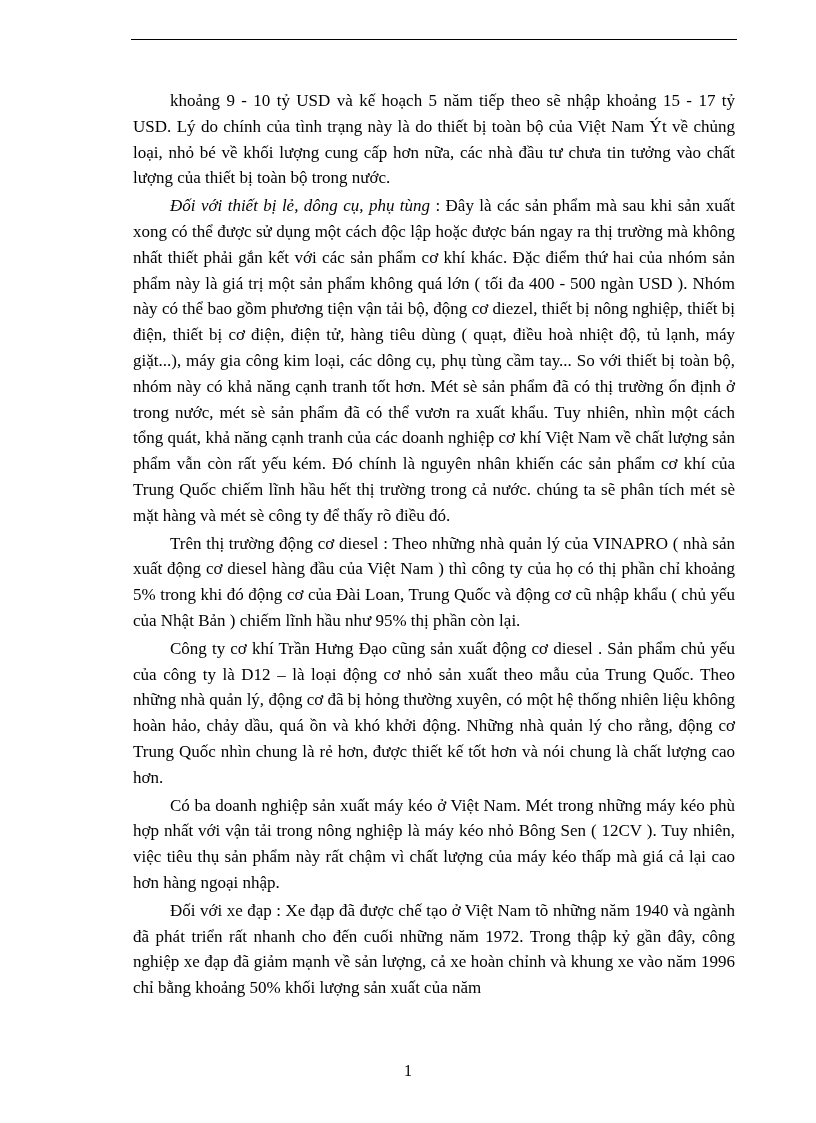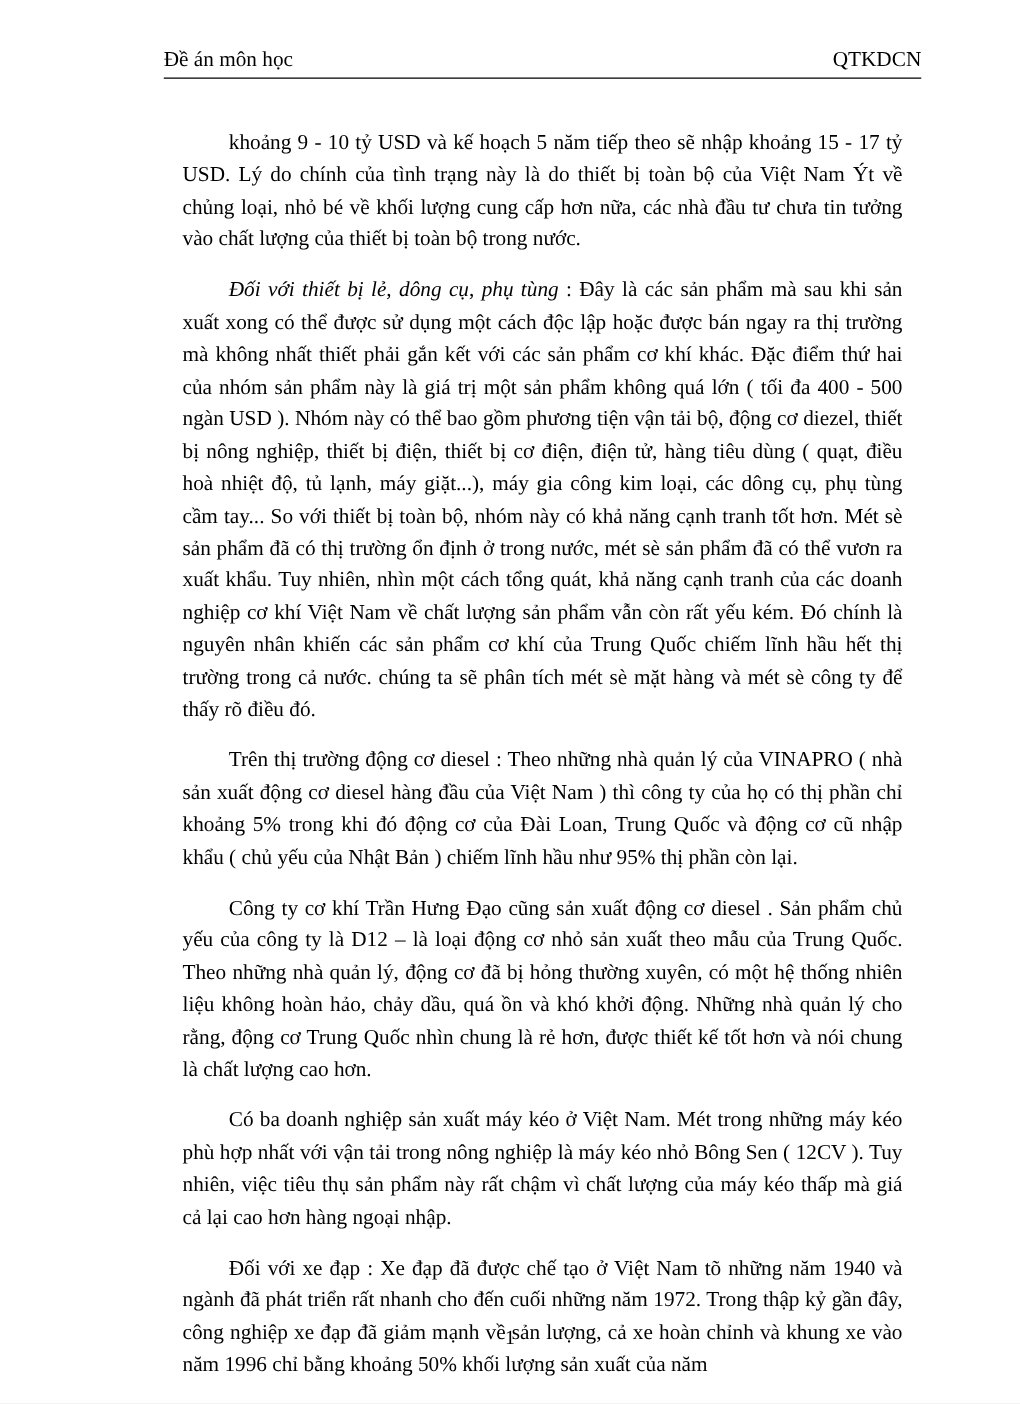--- a/index.html
+++ b/index.html
@@ -34,21 +34,21 @@
   .content {
     position: absolute;
     left: 131px;
     top: 86px;
     width: 606px;
     font-size: 17px;
     line-height: 25.8px;
     text-align: justify;
   }
   .content p {
-    margin: 15px;
+    margin: 2px;
     text-indent: 37px;
   }
   .lead-italic {
     font-style: italic;
     font-family: Liberation Serif, serif;
   }
   .footer {
     position: absolute;
     left: 0;
     top: 1062px;
@@ -56,24 +56,20 @@
     text-align: center;
     font-size: 16px;
   }
 </style>
 </head>
 <body>
 
 <div class="page">
 
   <div class="header">
-    <div class="header-line1">
-      <span>Đề án môn học</span>
-      <span>QTKDCN</span>
-    </div>
   </div>
 
   <div class="content">
     <p>
       <span>khoảng 9 - 10 tỷ USD và kế hoạch 5 năm tiếp theo sẽ nhập khoảng 15 - 17 tỷ USD. Lý do chính của tình trạng này là do thiết bị toàn bộ của Việt Nam Ýt về chủng loại, nhỏ bé về khối lượng cung cấp hơn nữa, các nhà đầu tư chưa tin tưởng vào chất lượng của thiết bị toàn bộ trong nước.</span>
     </p>
     <p>
       <span class="lead-italic">Đối với thiết bị lẻ, dông cụ, phụ tùng</span><span> : Đây là các sản phẩm mà sau khi sản xuất xong có thể được sử dụng một cách độc lập hoặc được bán ngay ra thị trường mà không nhất thiết phải gắn kết với các sản phẩm cơ khí khác. Đặc điểm thứ hai của nhóm sản phẩm này là giá trị một sản phẩm không quá lớn ( tối đa 400 - 500 ngàn USD ). Nhóm này có thể bao gồm phương tiện vận tải bộ, động cơ diezel, thiết bị nông nghiệp, thiết bị điện, thiết bị cơ điện, điện tử, hàng tiêu dùng ( quạt, điều hoà nhiệt độ, tủ lạnh, máy giặt...), máy gia công kim loại, các dông cụ, phụ tùng cầm tay... So với thiết bị toàn bộ, nhóm này có khả năng cạnh tranh tốt hơn. Mét sè sản phẩm đã có thị trường ổn định ở trong nước, mét sè sản phẩm đã có thể vươn ra xuất khẩu. Tuy nhiên, nhìn một cách tổng quát, khả năng cạnh tranh của các doanh nghiệp cơ khí Việt Nam về chất lượng sản phẩm vẫn còn rất yếu kém. Đó chính là nguyên nhân khiến các sản phẩm cơ khí của Trung Quốc chiếm lĩnh hầu hết thị trường trong cả nước. chúng ta sẽ phân tích mét sè mặt hàng và mét sè công ty để thấy rõ điều đó.</span>
     </p>
     <p>

